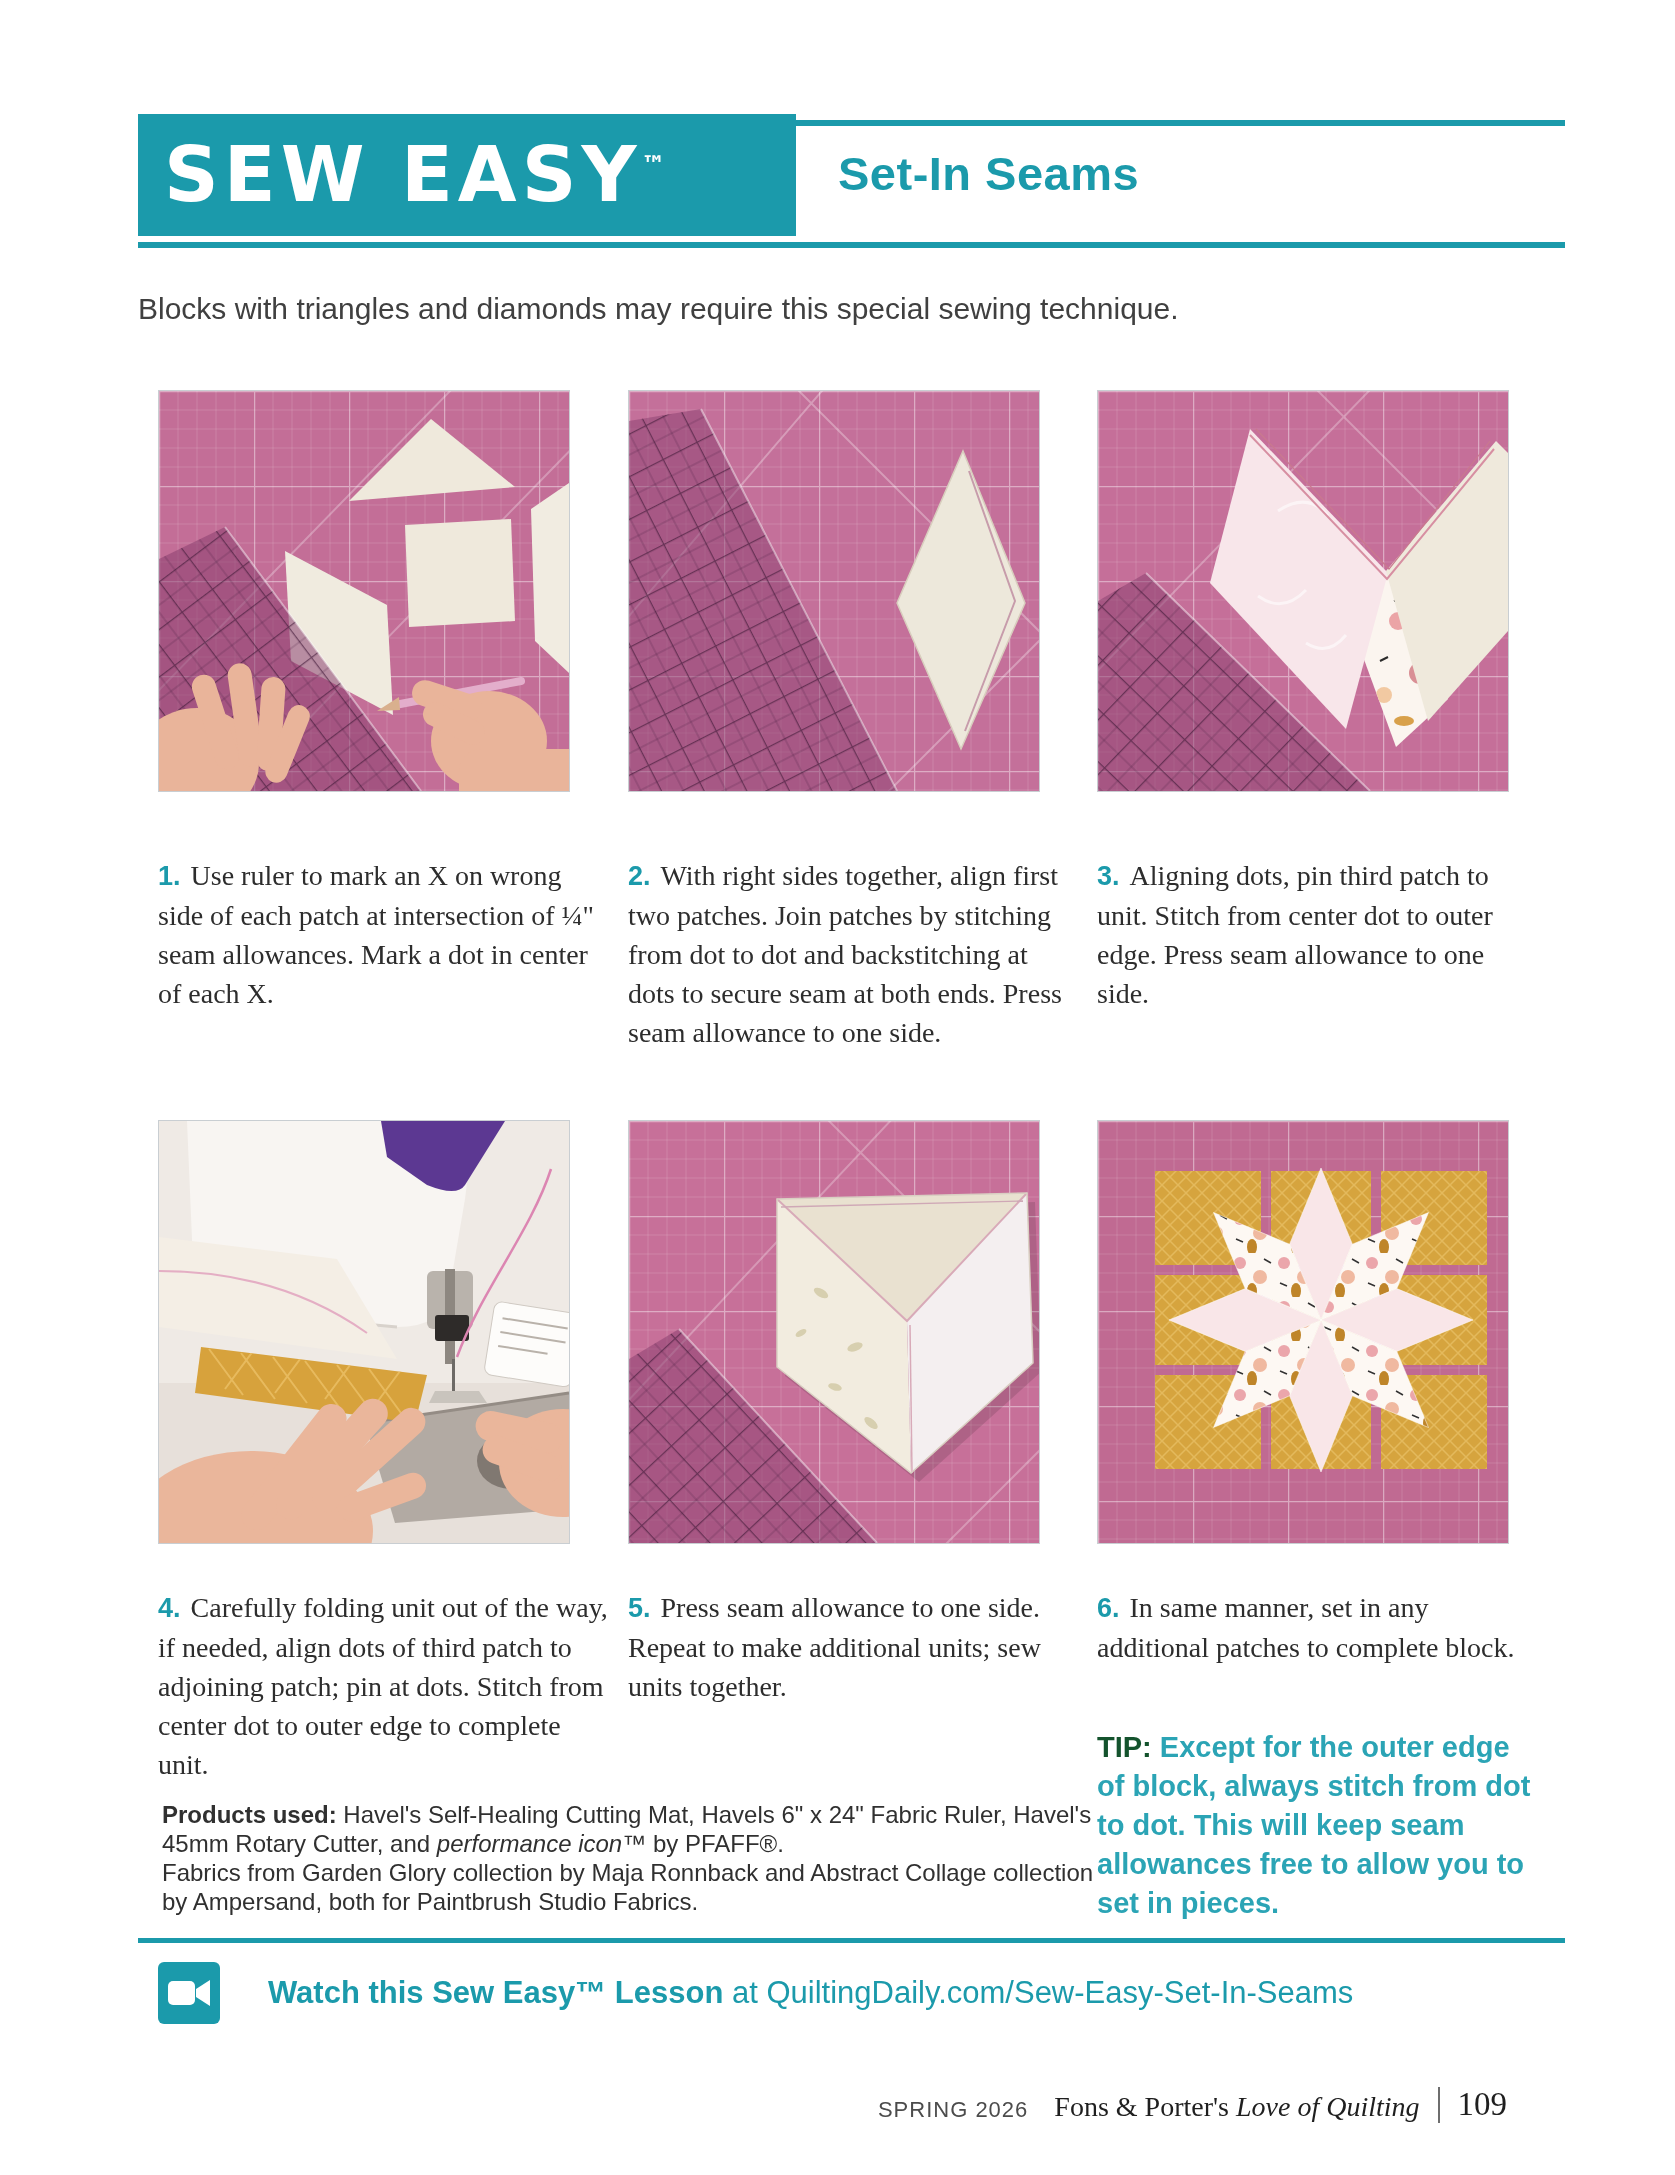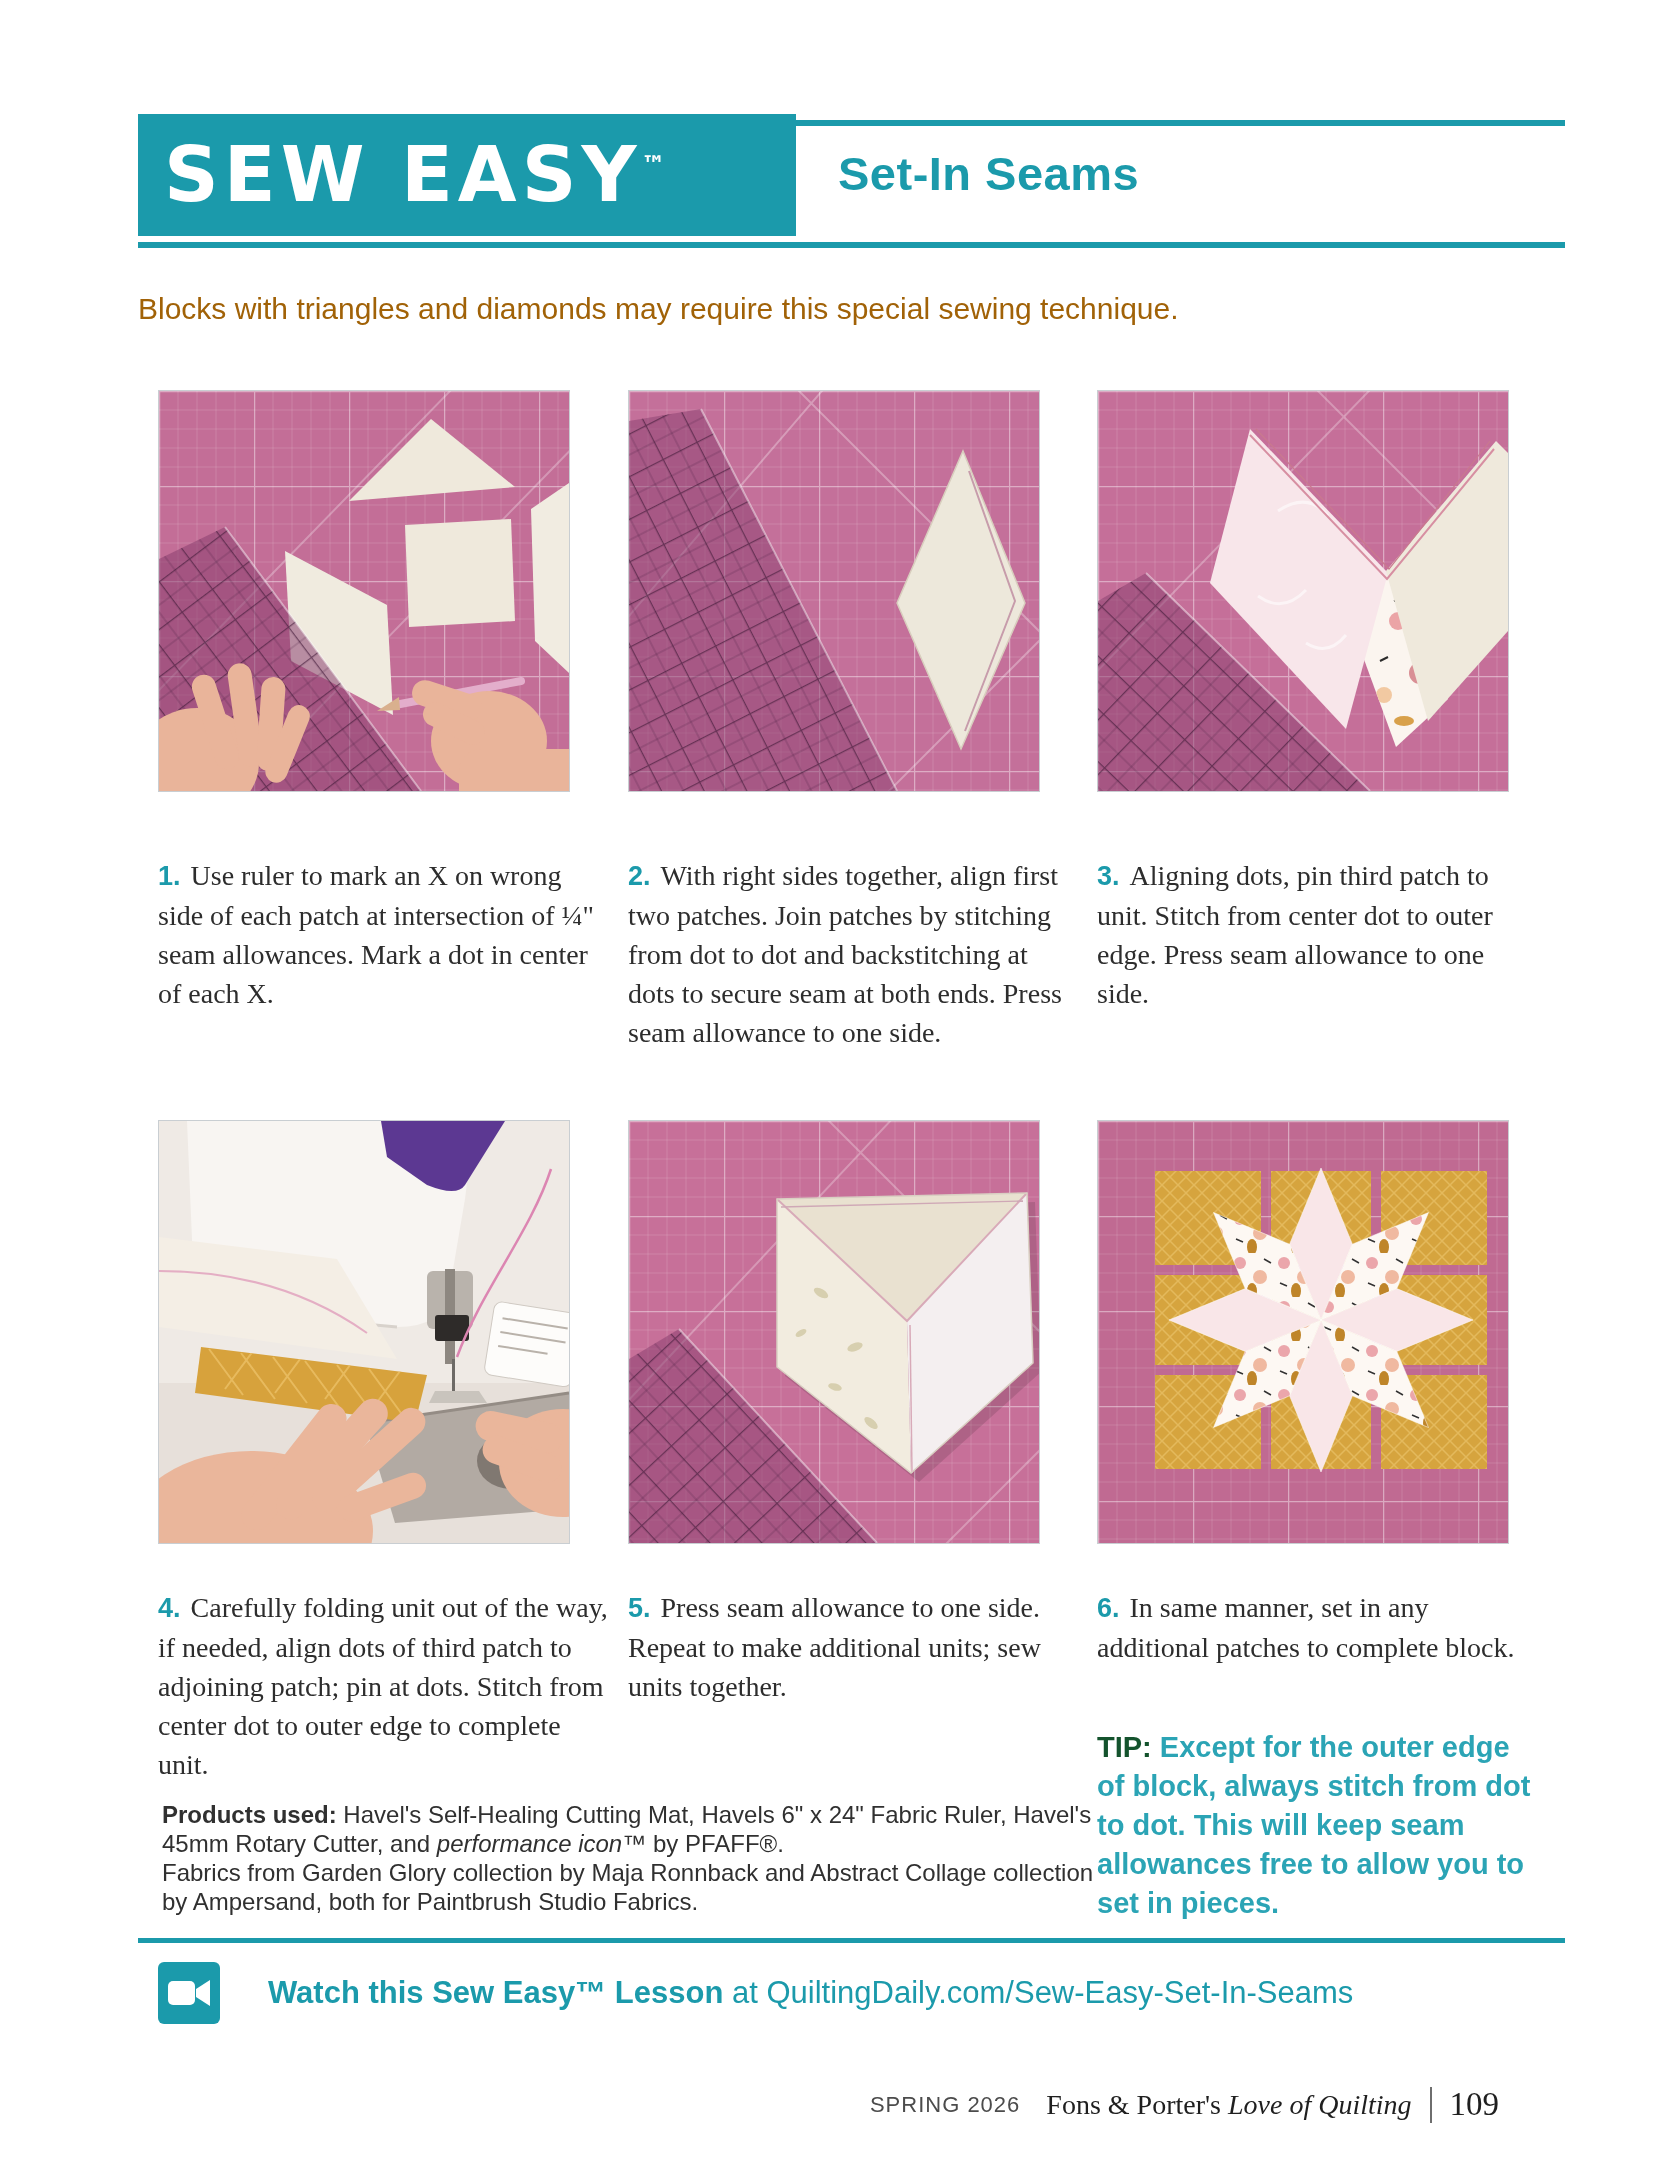--- a/index.html
+++ b/index.html
@@ -12,21 +12,21 @@
   .brand-box { position:absolute; left:0; top:0; width:658px; height:122px; background:var(--accent);
                display:flex; align-items:center; padding-left:26px; box-sizing:border-box; }
   .brand-text { color:#fff; font-weight:bold; font-size:76px; letter-spacing:5px;
                 font-family:"DejaVu Sans","Liberation Sans",sans-serif; line-height:1; }
   .brand-tm { color:#fff; font-weight:bold; font-size:24px; vertical-align:28px; letter-spacing:0; }
   .rule-top { position:absolute; left:658px; right:0; top:6px; height:6px; background:var(--accent); }
   .rule-bottom { position:absolute; left:0; right:0; bottom:0; height:6px; background:var(--accent); }
   .header-title { position:absolute; left:700px; top:32px; color:var(--accent); font-weight:bold;
                   font-size:47px; letter-spacing:0.5px; }
 
-  .intro { position:absolute; left:138px; top:292px; width:1420px; font-size:30px; color:#a16207; }
+  .intro { position:absolute; left:138px; top:292px; width:1420px; font-size:30px; color:#404040; }
 
   
   .photo { position:absolute; width:410px; border:1px solid #c9ced2; background:#c26d96; }
   .photo svg { display:block; width:100%; height:100%; }
   .p1 { left:158px; top:390px; height:400px; }
   .p2 { left:628px; top:390px; height:400px; }
   .p3 { left:1097px; top:390px; height:400px; }
   .p4 { left:158px; top:1120px; height:422px; }
   .p5 { left:628px; top:1120px; height:422px; }
   .p6 { left:1097px; top:1120px; height:422px; }
@@ -54,21 +54,21 @@
   .tip-text { color:var(--tipteal); }
 
   .bottom-rule { position:absolute; left:138px; top:1938px; width:1427px; height:5px; background:var(--accent); }
 
   .lesson-icon { position:absolute; left:158px; top:1962px; width:62px; height:62px; background:var(--accent);
                  border-radius:6px; display:flex; align-items:center; justify-content:center; }
   .lesson-line { position:absolute; left:268px; top:1962px; height:62px; display:flex; align-items:center;
                  font-size:31px; color:var(--accent); white-space:pre; }
   .lesson-line .bold { font-weight:bold; }
 
-  .page-footer { position:absolute; right:176px; top:2086px; display:flex; align-items:center; }
+  .page-footer { position:absolute; right:168px; top:2086px; display:flex; align-items:flex-end; }
   .pf-season { font-size:22px; color:#4c4c4c; letter-spacing:1px; margin-right:26px; }
   .pf-mag { font-family:"Liberation Serif","DejaVu Serif",serif; font-size:28px; color:#1f1f1f; white-space:pre; }
   .pf-mag .it { font-style:italic; }
   .pf-div { width:2px; height:36px; background:#6e6e6e; margin:0 18px; }
   .pf-num { font-family:"Liberation Serif","DejaVu Serif",serif; font-size:33px; color:#1f1f1f; }
 </style>
 </head>
 <body>
 
 <div class="page">

